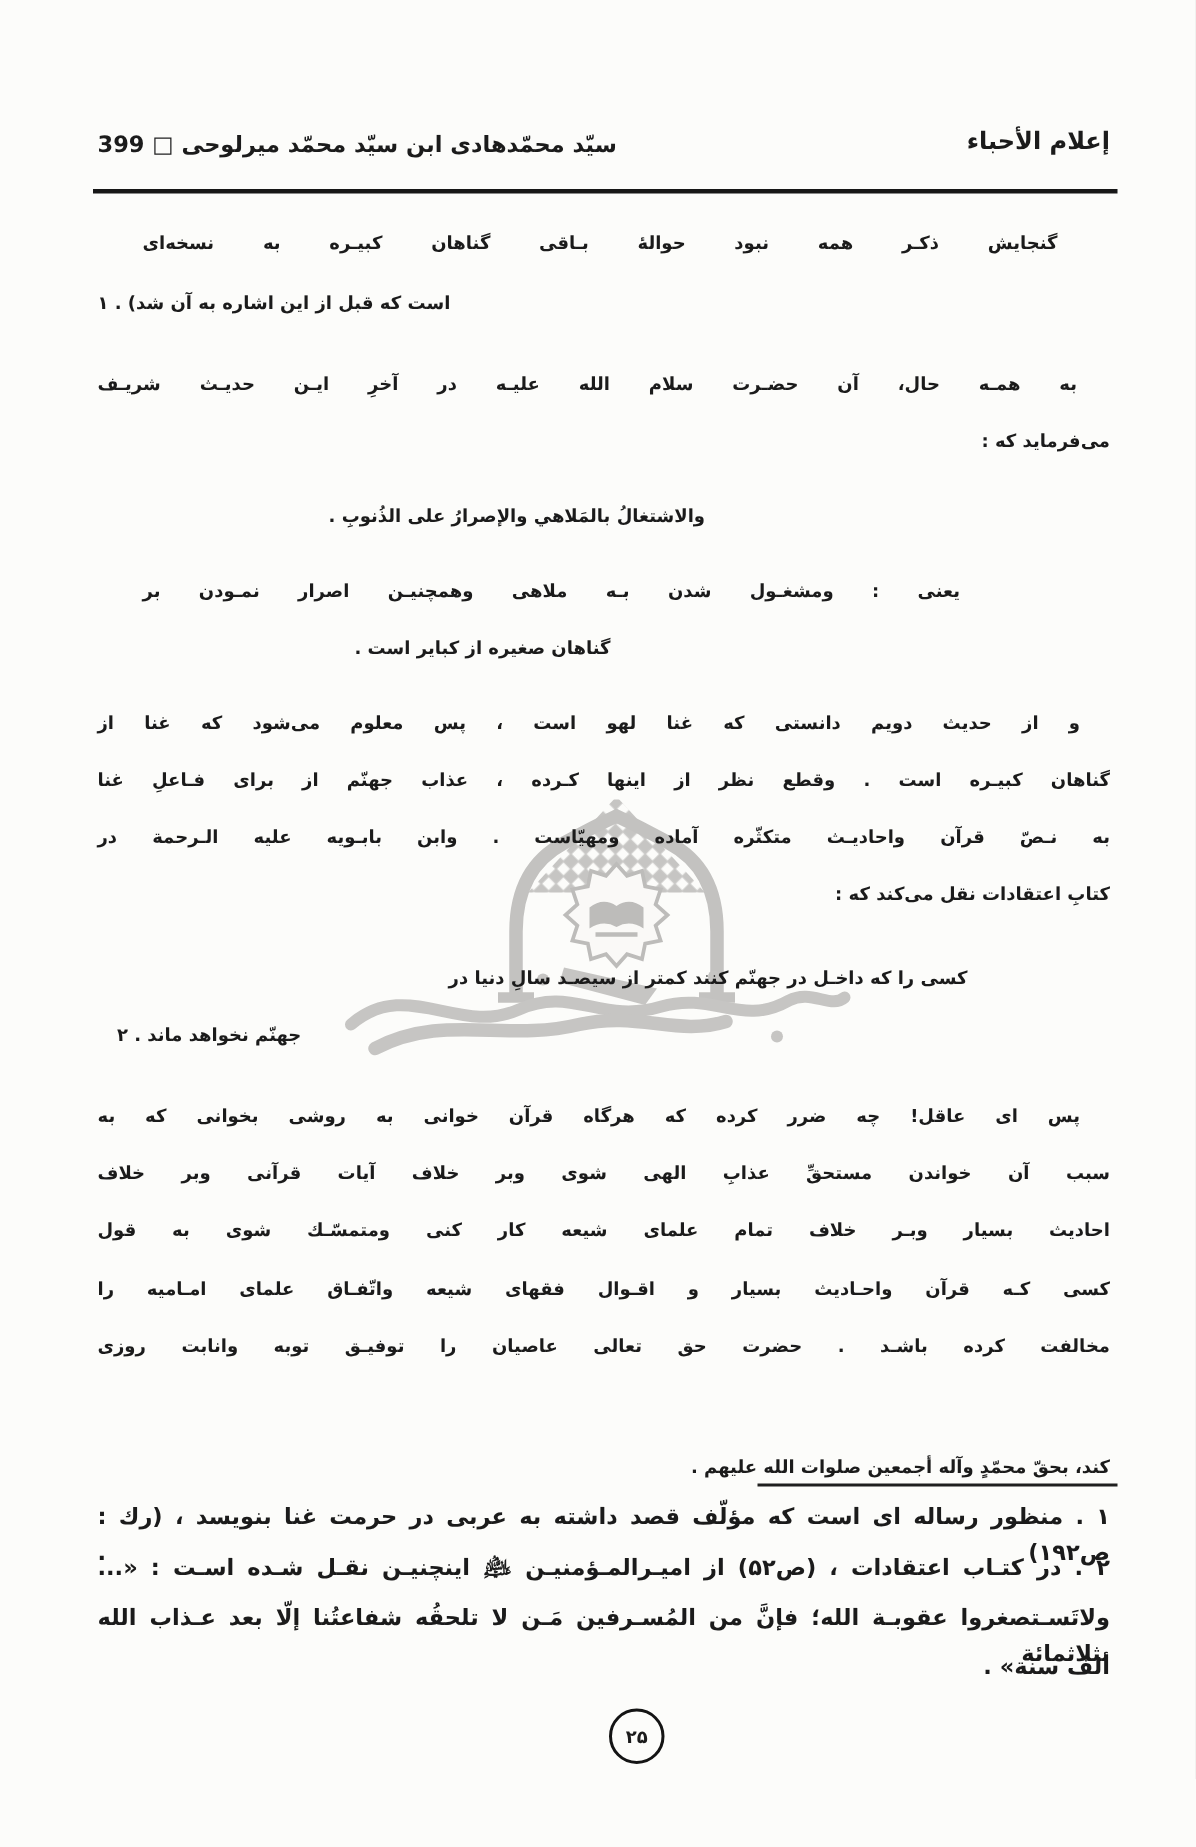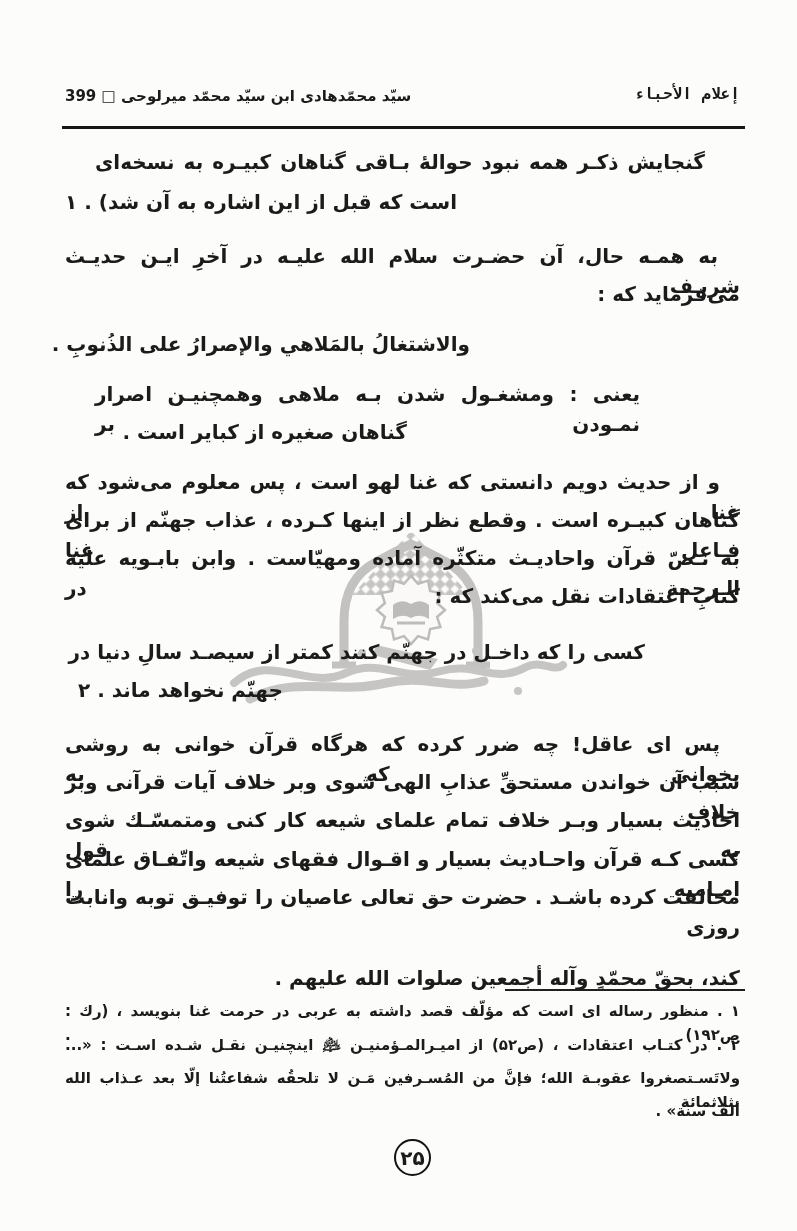--- a/index.html
+++ b/index.html
@@ -3,28 +3,28 @@
 <meta charset="utf-8">
 <style>
   html,body{margin:0;padding:0;background:#e9e9e6;}
   .page{
     position:relative;width:797px;height:1231px;margin:0 auto;
     background:#fcfcfa;overflow:hidden;direction:rtl;
     font-family:"DejaVu Sans",sans-serif;color:#1b1b1b;
   }
   
   .hdr{position:absolute;z-index:2;font-weight:700;white-space:nowrap;}
-  .hdr-book{top:84px;right:57px;font-size:16px;font-family:Liberation Mono, monospace;}
+  .hdr-book{top:84px;right:57px;font-size:16px;}
   .hdr-chapter{top:87px;left:65px;font-size:15px;direction:rtl;}
   .header-rule{position:absolute;top:126px;left:62px;right:52px;height:3px;background:#171717;z-index:2;}
 
   
   .bl{
     position:absolute;left:65px;right:57px;z-index:2;
-    font-size:20px;font-weight:700;line-height:30px;direction:rtl;
+    font-size:12px;font-weight:700;line-height:30px;direction:rtl;
   }
   .just{text-align:justify;text-align-last:justify;}
   .al-r{text-align:right;white-space:nowrap;}
   .al-c{text-align:left;white-space:nowrap;}
   .al-l{text-align:left;white-space:nowrap;}
 
   .b0{top:147px;left:95px;right:92px;}
   .b1{top:187px;}
   .b2{top:241px;text-indent:22px;}
   .b3{top:279px;}
@@ -50,24 +50,24 @@
     position:absolute;left:65px;right:57px;z-index:2;
     font-size:15px;font-weight:700;line-height:24px;direction:rtl;
   }
   .f0{top:999px;}
   .f1{top:1033px;}
   .f2{top:1066px;}
   .f3{top:1099px;}
 
   
   .page-num{
-    position:absolute;top:1139px;left:394px;width:37px;height:37px;z-index:2;
+    position:absolute;top:1139px;left:406px;width:37px;height:37px;z-index:2;
     border:2.5px solid #141414;border-radius:50%;box-sizing:border-box;
     display:flex;align-items:center;justify-content:center;
-    font-size:20px;font-weight:700;
+    font-size:12px;font-weight:700;
   }
 
   
   .watermark{position:absolute;left:226px;top:533px;width:345px;height:190px;z-index:1;}
 </style>
 </head>
 <body>
 
 <div class="page">
 

